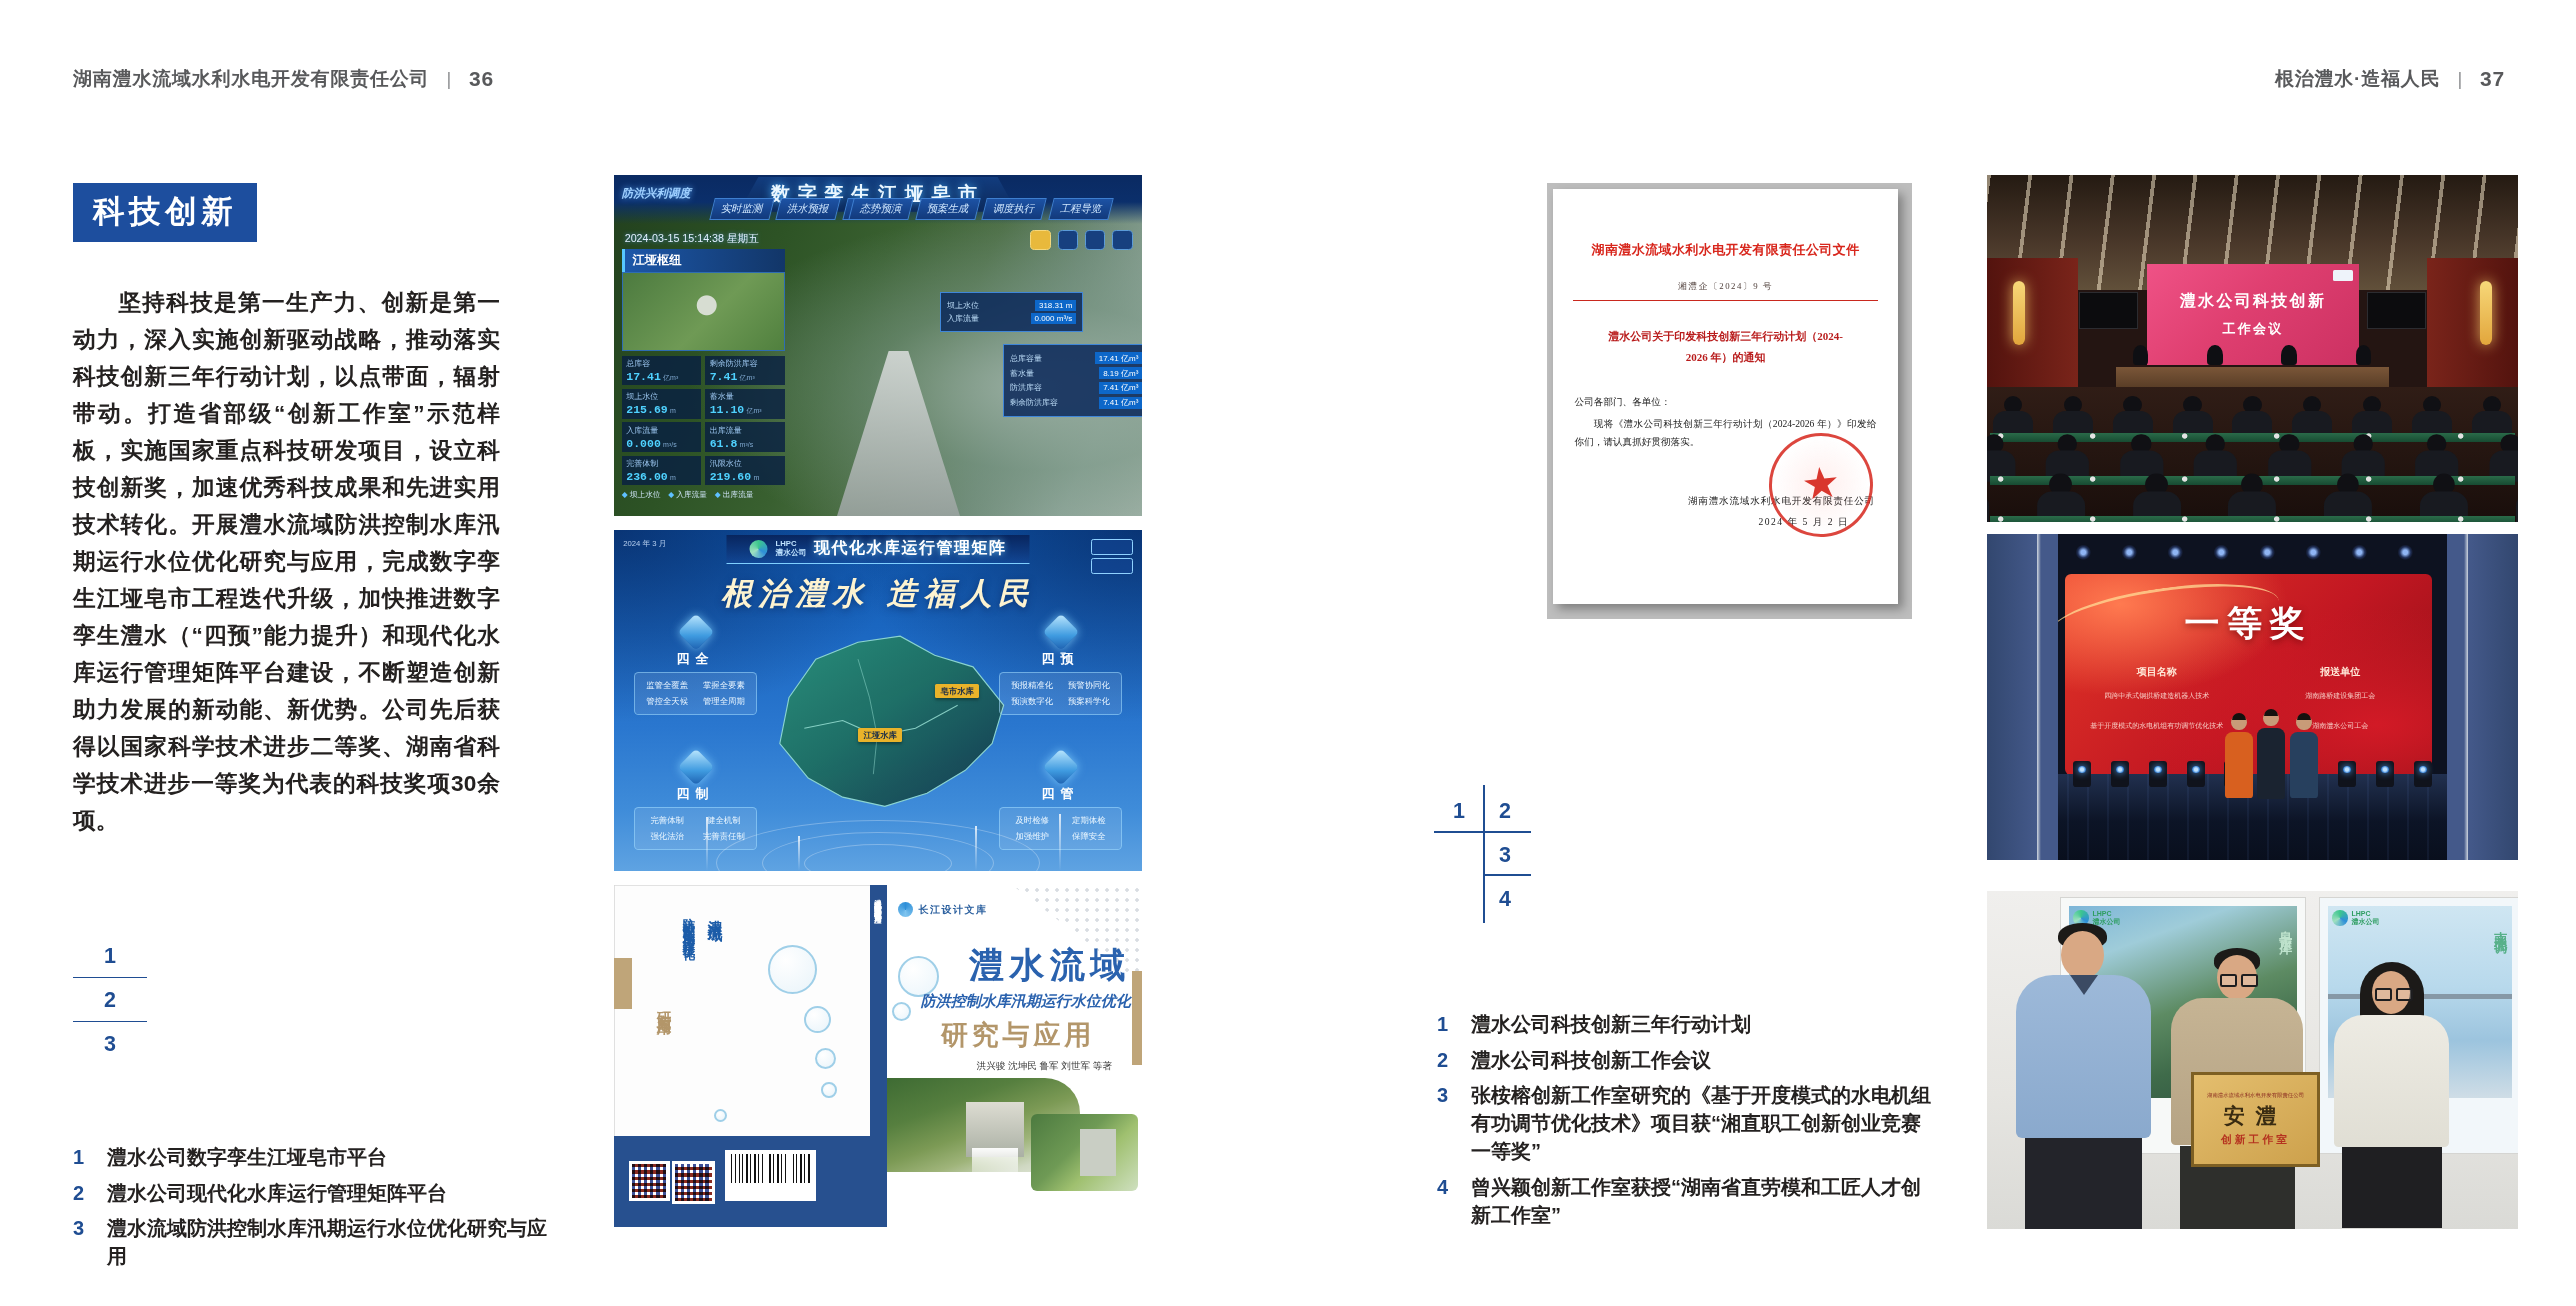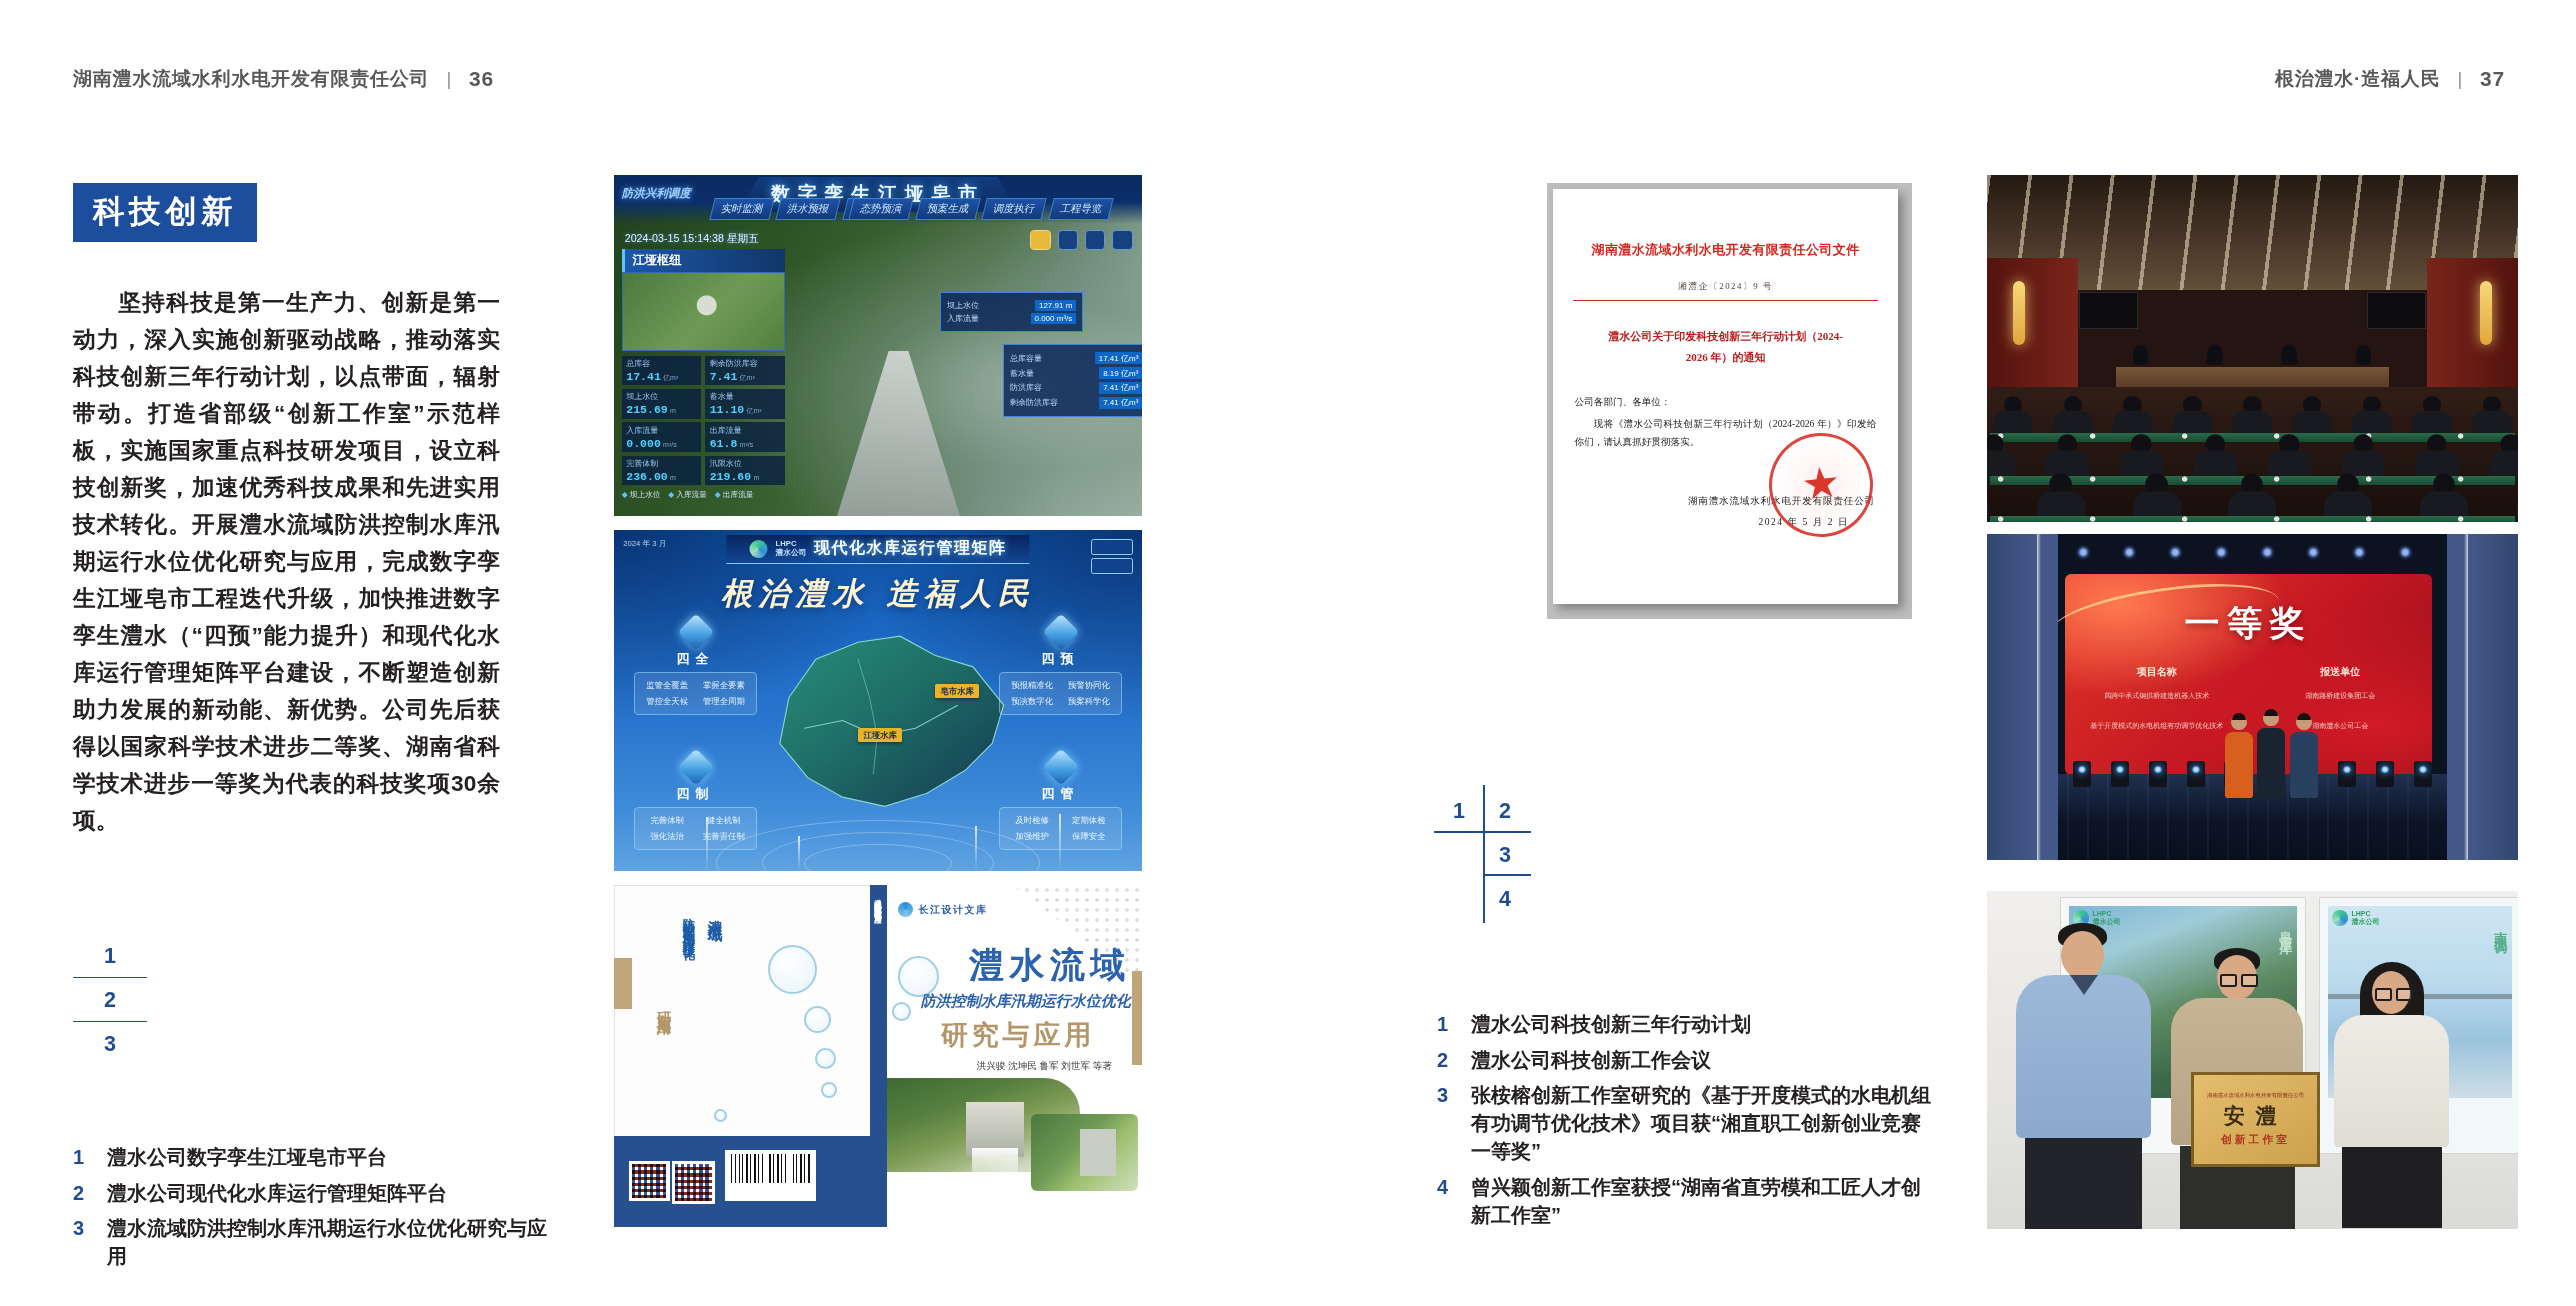--- a/index.html
+++ b/index.html
@@ -392,21 +392,21 @@
       </div>
       <div class="twin-legend">
         <span>坝上水位</span>
           <span>入库流量</span>
           <span>出库流量</span>
       </div>
     </div>
     <div class="twin-tip" id="twin-tip1">
       <div class="tip-row">
           <span class="tip-l">坝上水位</span>
-          <span class="tip-v">127.91 m</span>
+          <span class="tip-v">318.31 m</span>
         </div>
       <div class="tip-row">
           <span class="tip-l">入库流量</span>
           <span class="tip-v">0.000 m³/s</span>
         </div>
     </div>
     <div class="twin-tip" id="twin-tip2">
       <div class="tip-row">
           <span class="tip-l">总库容量</span>
           <span class="tip-v">17.41 亿m³</span>
@@ -599,20 +599,25 @@
   <div class="fig" id="fig-meeting">
     <div class="mt-ceiling"></div>
     <div class="mt-wall l">
       <div class="mt-sconce" style="left:26px;"></div>
     </div>
     <div class="mt-wall r">
       <div class="mt-sconce" style="right:26px;"></div>
     </div>
     <div class="mt-tv" style="left:92px;"></div>
     <div class="mt-tv" style="right:92px;"></div>
+    <div class="mt-screen">
+      <span class="mt-chip"></span>
+      <span class="l1">澧水公司科技创新</span>
+      <span class="l2">工作会议</span>
+    </div>
     <div class="mt-heads">
         <i></i>
         <i></i>
         <i></i>
         <i></i>
       </div>
     <div class="mt-table"></div>
     <div class="mt-floor"></div>
     <div class="mt-row" style="top:221px;">
         <span class="sil"></span>

